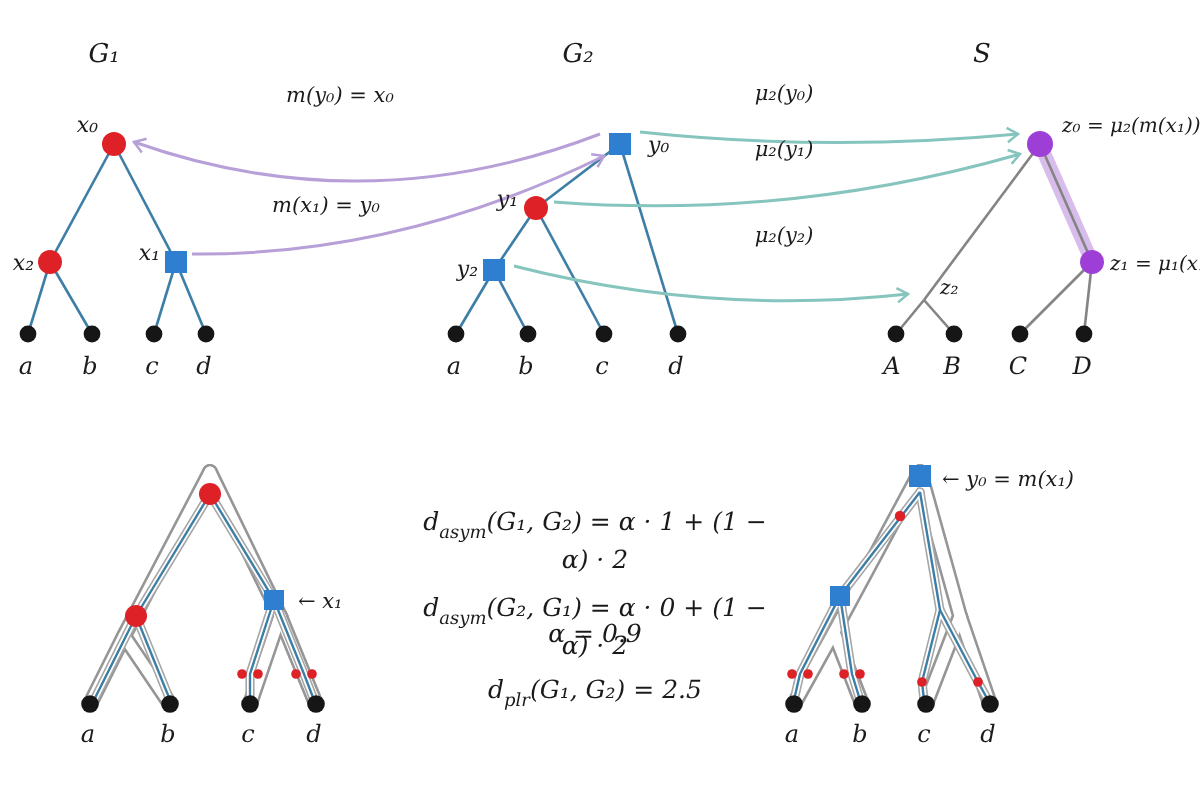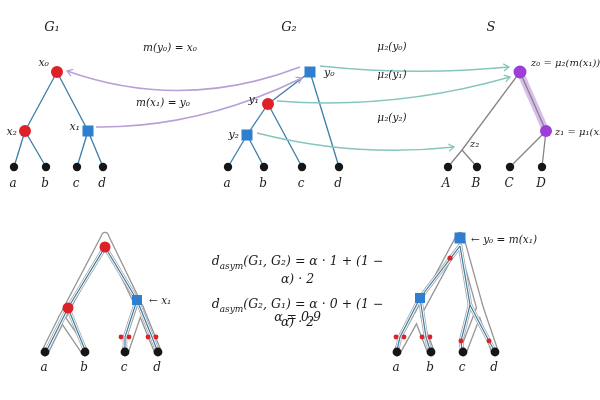--- a/index.html
+++ b/index.html
@@ -238,14 +238,17 @@
 
 <div class="formula" style="top:253px">
   <span>d</span><sub>asym</sub><span>(G₁, G₂) = α · 1 + (1 − α) · 2</span>
 </div>
 <div class="formula" style="top:296px">
   <span>d</span><sub>asym</sub><span>(G₂, G₁) = α · 0 + (1 − α) · 2</span>
 </div>
 <div class="formula" style="top:309px">
   <span></span><sub></sub><span>α = 0.9</span>
 </div>
+<div class="formula" style="top:337px">
+  <span>d</span><sub>plr</sub><span>(G₁, G₂) = 2.5</span>
+</div>
 
 </div>
 
 </body></html>

